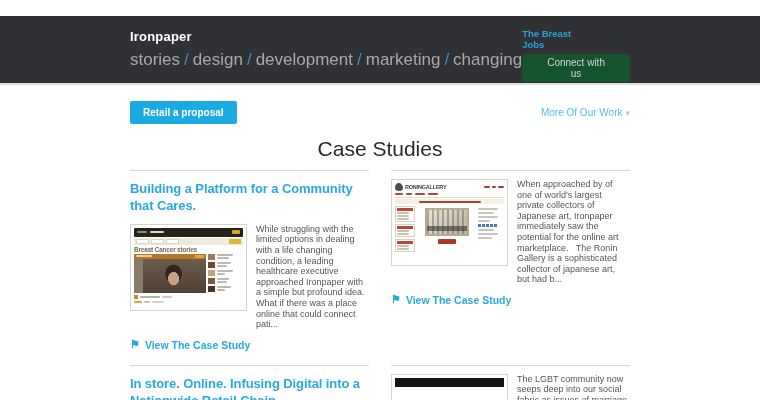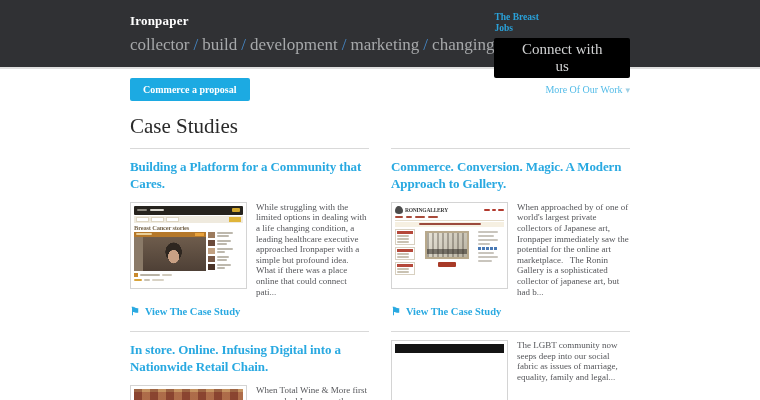--- a/index.html
+++ b/index.html
@@ -3,48 +3,48 @@
 <meta charset="utf-8">
 <style>
   * { box-sizing: border-box; }
   html,body { margin:0; padding:0; }
   body {
     width:760px; height:400px; overflow:hidden;
     background:#ffffff;
     font-family:"Liberation Sans", sans-serif;
     -webkit-font-smoothing:antialiased;
   }
-  .container { width:500px; margin:0 auto;font-family:Liberation Serif, serif; }
+  .container { width:500px; margin:16px auto; }
 
   
   .site-header {
     height:69px; background:#303134; border-bottom:2px solid #dfdfdf;
   }
   .site-header .container { display:flex; justify-content:space-between; }
   .brand { font-size:13px; font-weight:700; color:#ffffff; margin-top:13px; letter-spacing:.2px; }
   .main-nav { margin-top:6px; font-size:17px; color:#a6a8aa; white-space:nowrap; }
   .nav-item { cursor:pointer; }
   .nav-sep { color:#4586c4; margin:0 4px; }
   .header-right { padding-top:12px; min-width:78px; }
   .hlink { display:block; color:#2aa2da; font-size:9.5px; font-weight:700; line-height:11px; cursor:pointer; text-decoration:none; }
   .connect-btn {
-    margin-top:4px; background:#000000; color:#d2d3d4; font-size:15px;
+    margin-top:4px; background:#14532d; color:#d2d3d4; font-size:10px;
     padding:3px 20px; border:none; border-radius:2px; cursor:pointer; font-family:inherit;
   }
 
   
   .toolbar { display:flex; justify-content:space-between; align-items:center; margin-top:9px; }
   .request-btn {
     background:#1caae2; color:#fff; font-weight:700; font-size:10px;
     padding:6px 13px; border:none; border-radius:2px; font-family:inherit; cursor:pointer;
   }
   .more-link { color:#54bce8; font-size:10px; cursor:pointer; text-decoration:none; }
   .caret { color:#9fcfe4; font-size:9px; margin-left:3px; }
 
-  .page-title { font-size:21px; font-weight:500; color:#2a2a2a; margin:13px 0 9px; }
+  .page-title { font-size:21px; font-weight:500; color:#2a2a2a; margin:13px 0 9px;text-align:center; }
 
   
   .cards { display:grid; grid-template-columns:1fr 1fr; column-gap:22px; }
   .card { border-top:1px solid #d9d9d9; padding:8px 0 14px; }
   .card-title {
     margin:2px 0 9px; font-size:13px; line-height:1.3; color:#29a9e1;
     font-weight:700; letter-spacing:-.1px; cursor:pointer;
   }
   .card-body { display:flex; gap:9px; align-items:flex-start; min-height:92px; }
   .card-desc { margin:0; font-size:9px; line-height:10.6px; color:#55565a; white-space:pre-wrap; }
@@ -131,35 +131,35 @@
   .qb-top { height:9px; background:#141414; display:flex; align-items:center; gap:2px; padding:0 2px; }
 </style>
 </head>
 <body>
 
 <header class="site-header">
   <div class="container">
     <div>
       <div class="brand">Ironpaper</div>
       <nav class="main-nav">
-        <span class="nav-item">collector</span><span class="nav-sep">/</span><span class="nav-item">build</span><span class="nav-sep">/</span><span class="nav-item">development</span><span class="nav-sep">/</span><span class="nav-item">marketing</span><span class="nav-sep">/</span><span class="nav-item">changing</span>
+        <span class="nav-item">stories</span><span class="nav-sep">/</span><span class="nav-item">design</span><span class="nav-sep">/</span><span class="nav-item">development</span><span class="nav-sep">/</span><span class="nav-item">marketing</span><span class="nav-sep">/</span><span class="nav-item">changing</span>
       </nav>
     </div>
     <div class="header-right">
       <a class="hlink">The Breast</a>
       <a class="hlink">Jobs</a>
       <button class="connect-btn">Connect with us</button>
     </div>
   </div>
 </header>
 
 <main class="container">
 
   <div class="toolbar">
-    <button class="request-btn">Commerce a proposal</button>
+    <button class="request-btn">Retail a proposal</button>
     <a class="more-link"><span>More Of Our Work</span><span class="caret">▾</span></a>
   </div>
 
   <h1 class="page-title">Case Studies</h1>
 
   <div class="cards">
 
     <article class="card">
       <h2 class="card-title">Building a Platform for a Community that Cares.</h2>
       <div class="card-body">
@@ -235,21 +235,20 @@
         </a>
         <p class="card-desc">While struggling with the limited options in dealing with a life changing condition, a leading healthcare executive approached Ironpaper with a simple but profound idea. What if there was a place online that could connect pati...</p>
       </div>
       <a class="card-link">
         <span class="flag">⚑</span>
         <span>View The Case Study</span>
       </a>
     </article>
 
     <article class="card">
-      <h2 class="card-title">Commerce. Conversion. Magic. A Modern Approach to Gallery.</h2>
       <div class="card-body">
         <a class="thumb">
           <div class="rg-top">
             <span class="rg-lion"></span>
             <span class="rg-brand">RONINGALLERY</span>
             <span class="rg-links">
                 <span class="b w6"></span>
                 <span class="b w4"></span>
                 <span class="b w6"></span>
               </span>

